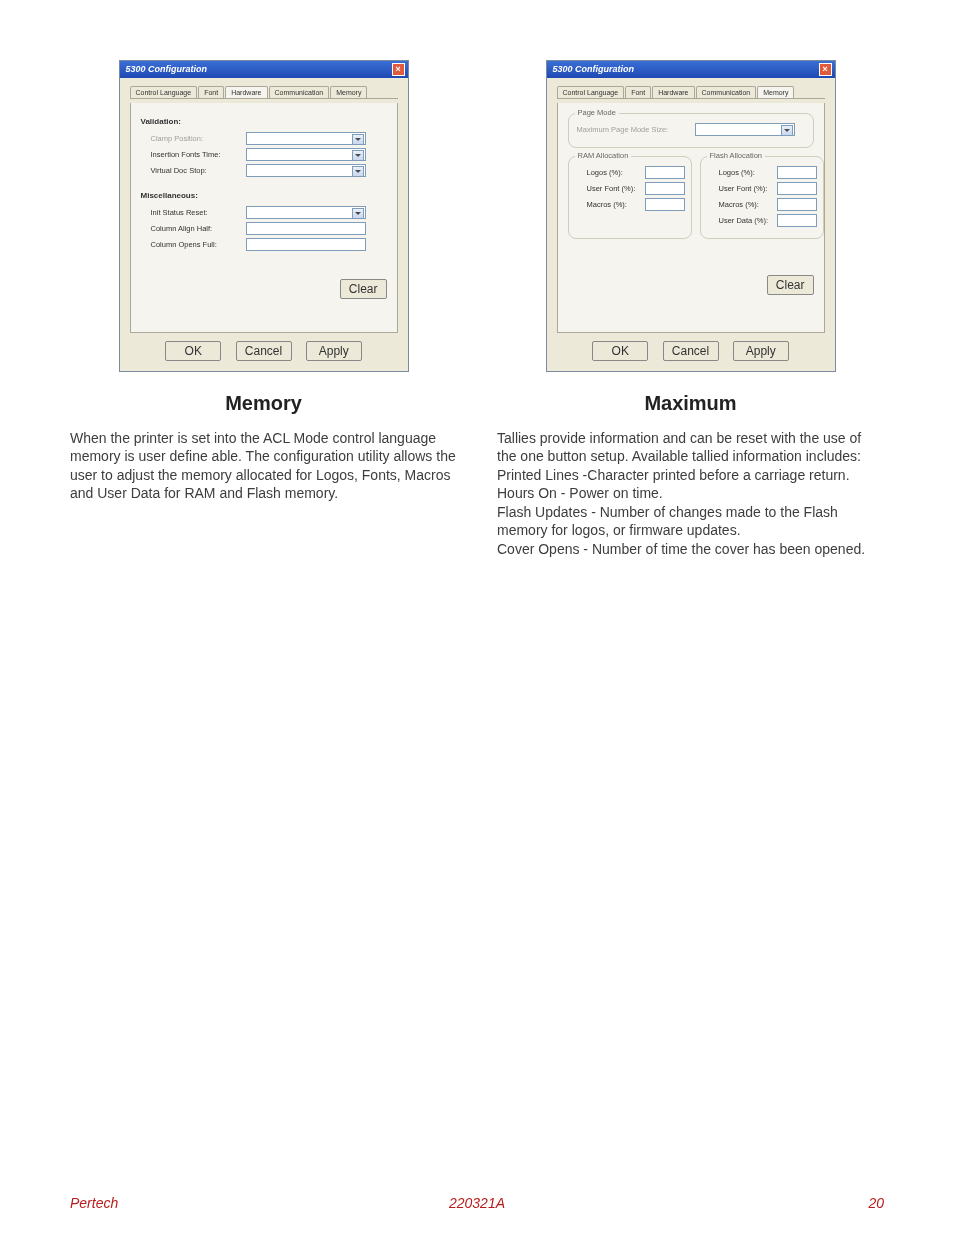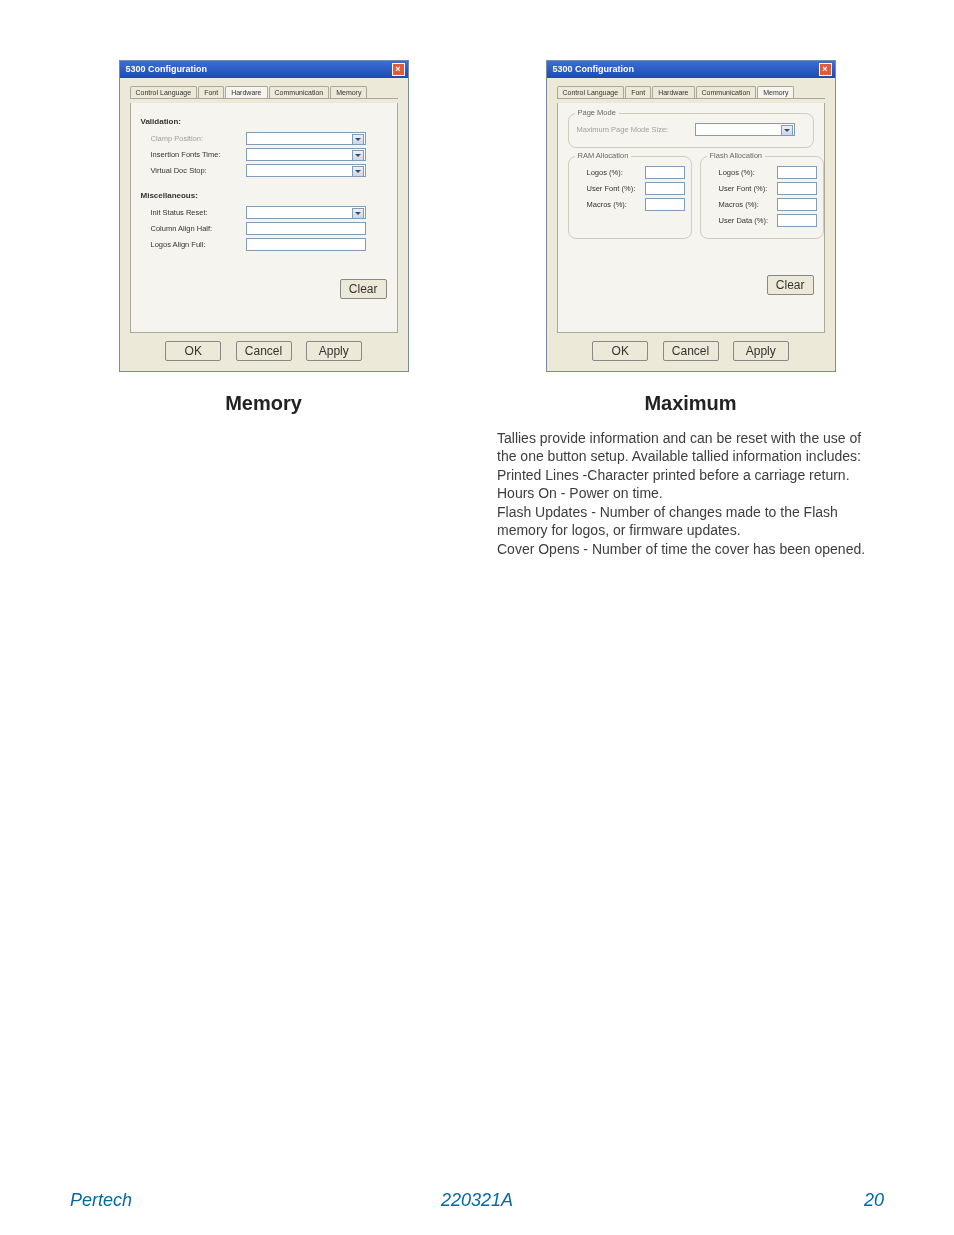--- a/index.html
+++ b/index.html
@@ -30,20 +30,21 @@
   }
   .titlebar {
     height: 17px;
     background: linear-gradient(#3a6fd6, #1f49b3);
     color: #fff;
     font-weight: bold;
     font-size: 9px;
     line-height: 17px;
     padding-left: 6px;
     position: relative;
+    font-style: italic;
   }
   .titlebar .closebox {
     position: absolute;
     right: 3px; top: 2px;
     width: 13px; height: 13px;
     background: #e25a3c;
     border: 1px solid #fff;
     font-size: 9px;
     color: #fff;
     text-align: center;
@@ -165,22 +166,22 @@
   }
 
   
   .footer {
     position: absolute;
     bottom: 24px;
     left: 70px; right: 70px;
     display: flex;
     font-style: italic;
     font-family: Arial, Helvetica, sans-serif;
-    font-size: 18px;
-    color: #0369a1;
+    font-size: 14px;
+    color: #b91c1c;
   }
   .footer .l { flex: 1; text-align: left; }
   .footer .c { flex: 1; text-align: center; }
   .footer .r { flex: 1; text-align: right; }
 </style>
 </head>
 <body>
 
 <div class="page">
 
@@ -218,37 +219,38 @@
           <div class="section-title" style="margin-top:14px">Miscellaneous:</div>
           <div class="row">
             <span class="lbl">Init Status Reset:</span>
             <div class="field dd"></div>
           </div>
           <div class="row">
             <span class="lbl">Column Align Half:</span>
             <div class="field"></div>
           </div>
           <div class="row">
-            <span class="lbl">Logos Align Full:</span>
+            <span class="lbl">Column Opens Full:</span>
             <div class="field"></div>
           </div>
 
           <div class="clear-row">
             <span class="btn">Clear</span>
           </div>
         </div>
         <div class="btnrow">
           <span class="btn">OK</span>
           <span class="btn">Cancel</span>
           <span class="btn">Apply</span>
         </div>
       </div>
     </div>
 
     <h2>Memory</h2>
+    <p class="body">When the printer is set into the ACL Mode control language memory is user define able. The configuration utility allows the user to adjust the memory allocated for Logos, Fonts, Macros and User Data for RAM and Flash memory.</p>
   </div>
 
   <div class="col">
 
     <div class="dialog">
       <div class="titlebar">
         <span>5300 Configuration</span>
         <div class="closebox">×</div>
       </div>
       <div class="dialog-body">

